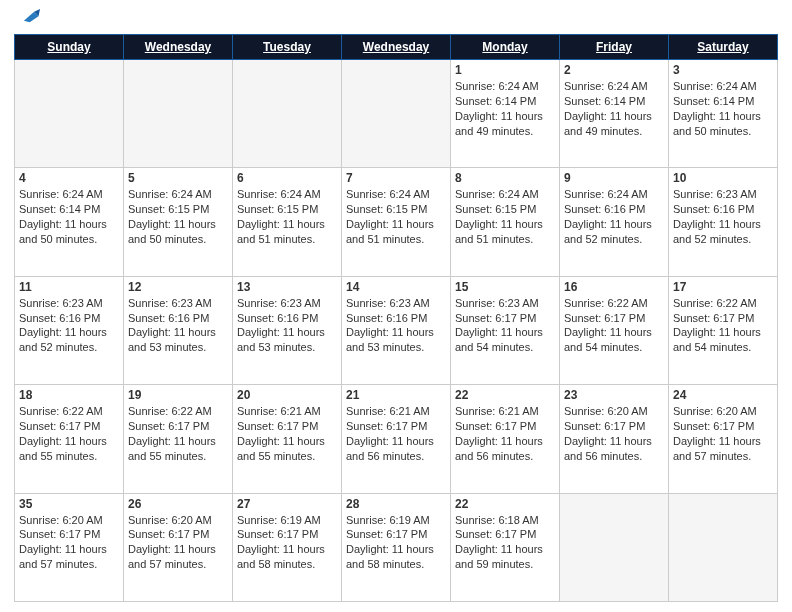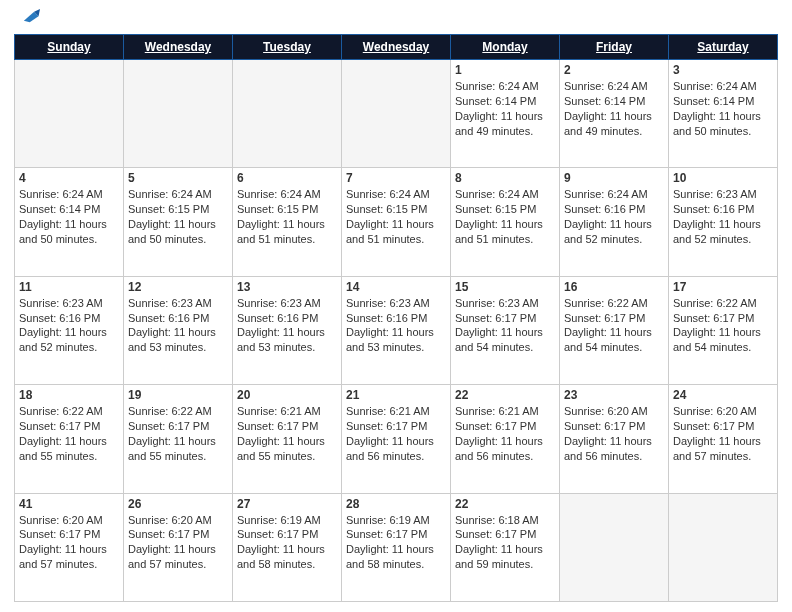--- a/index.html
+++ b/index.html
@@ -289,21 +289,21 @@
           </td>
           <td>
             <span class="day-num">24</span>
             <div class="day-info" style="white-space: pre-line;">Sunrise: 6:20 AM
 Sunset: 6:17 PM
 Daylight: 11 hours and 57 minutes.</div>
           </td>
         </tr>
         <tr>
           <td>
-            <span class="day-num">41</span>
+            <span class="day-num">35</span>
             <div class="day-info" style="white-space: pre-line;">Sunrise: 6:20 AM
 Sunset: 6:17 PM
 Daylight: 11 hours and 57 minutes.</div>
           </td>
           <td>
             <span class="day-num">26</span>
             <div class="day-info" style="white-space: pre-line;">Sunrise: 6:20 AM
 Sunset: 6:17 PM
 Daylight: 11 hours and 57 minutes.</div>
           </td>

